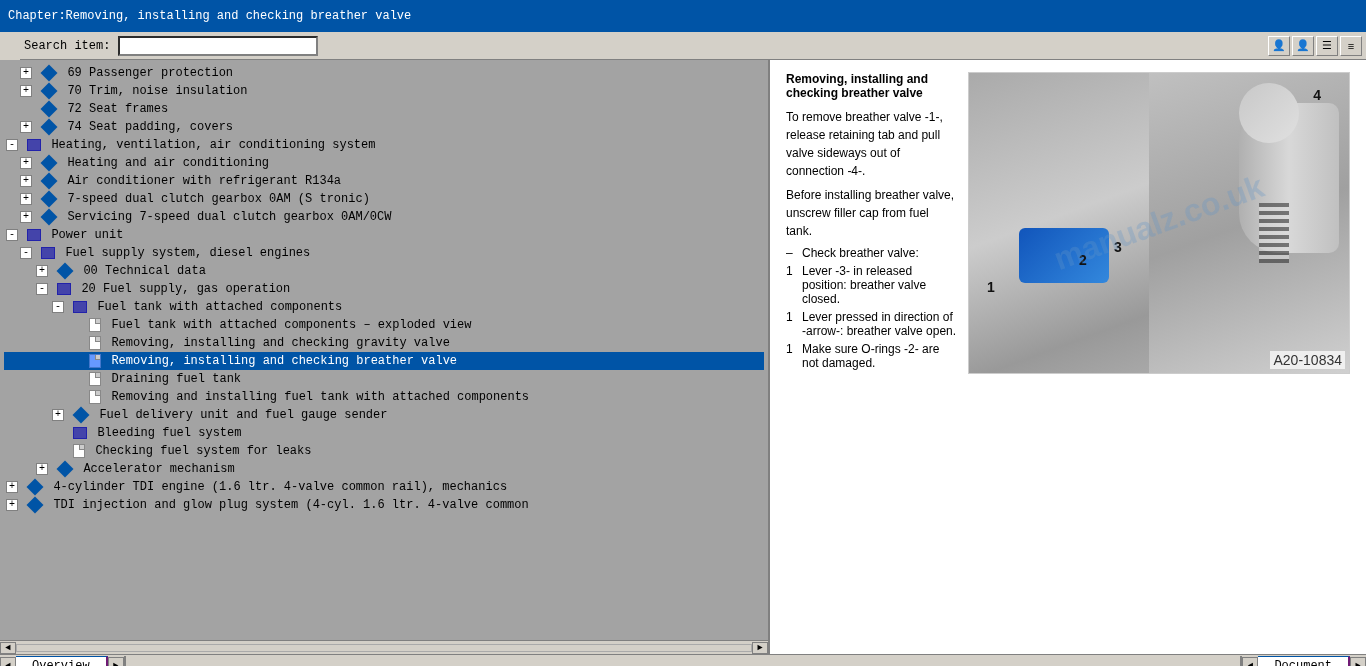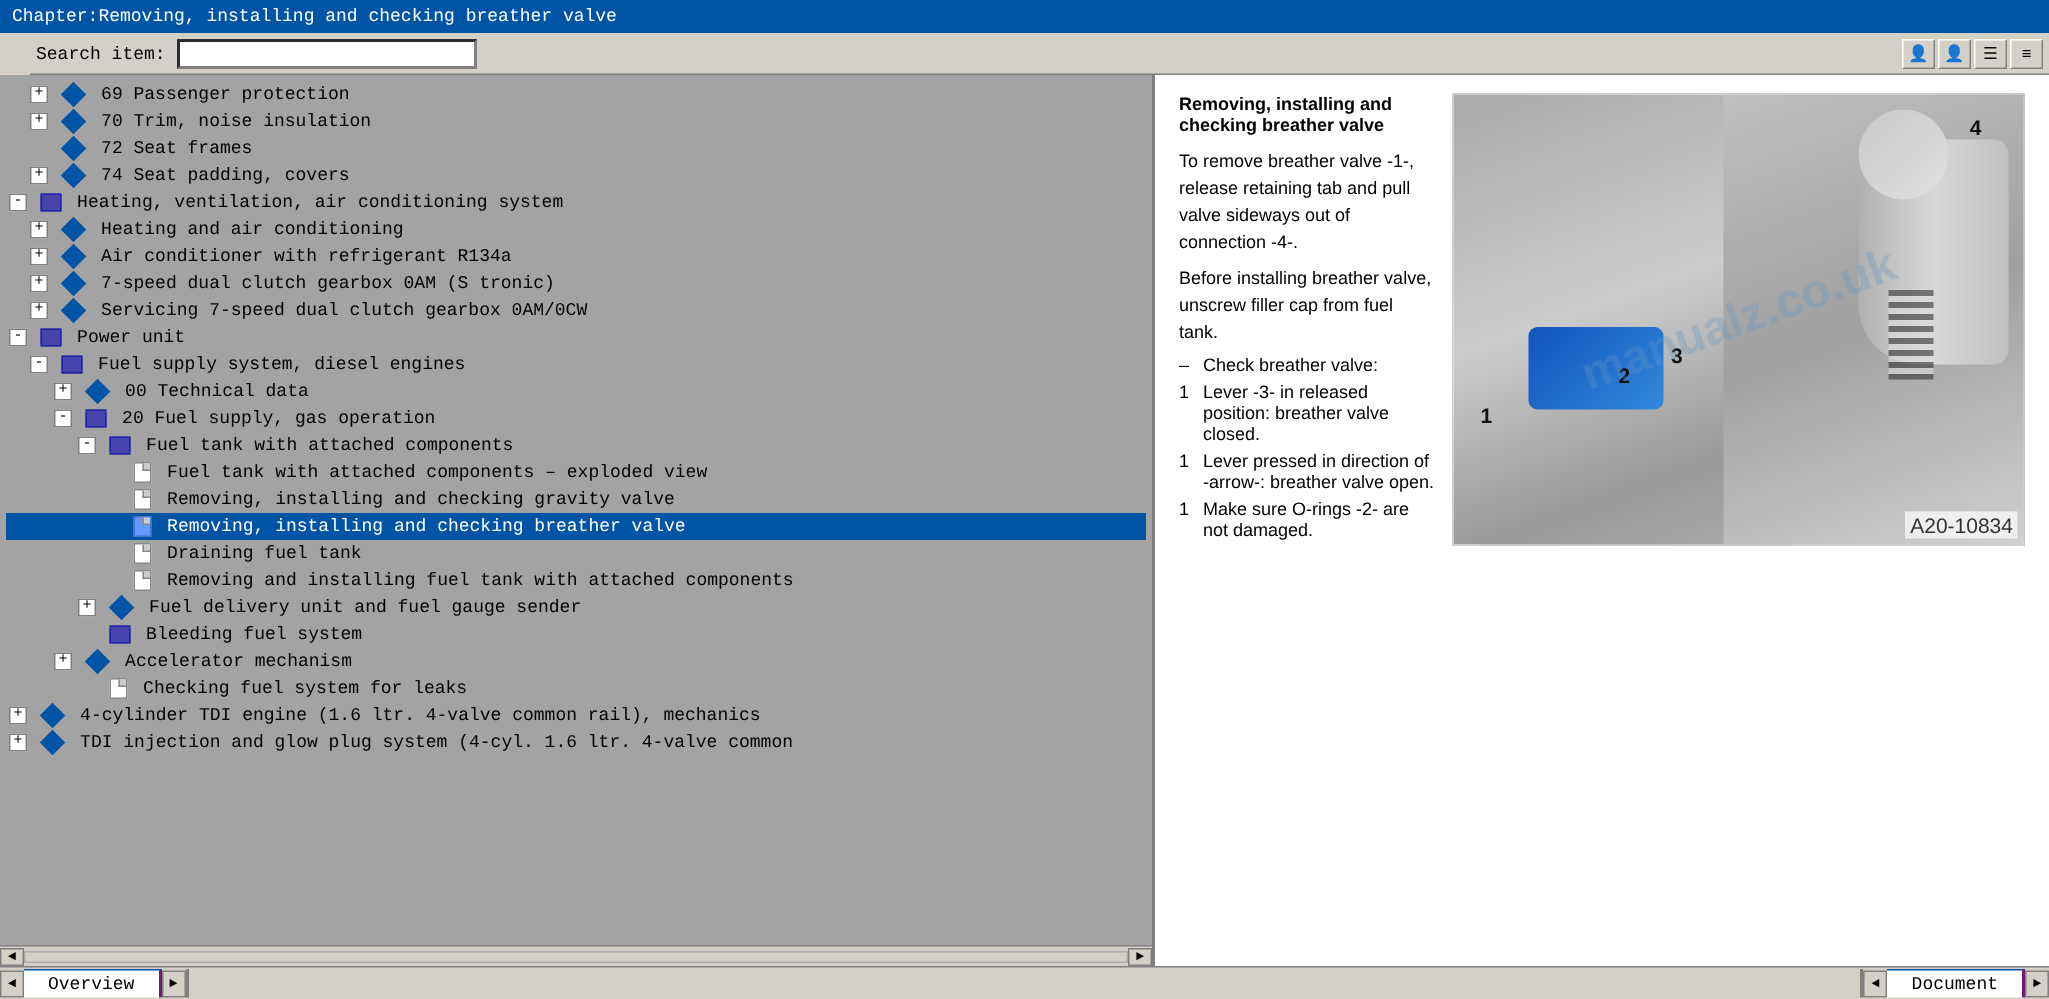--- a/index.html
+++ b/index.html
@@ -7,21 +7,21 @@
 
     
     .title-bar {
       background: #0054a6;
       color: white;
       padding: 3px 8px;
       font-size: 12px;
       display: flex;
       align-items: center;
       justify-content: space-between;
-      height: 22px;
+      height: 32px;
     }
 
     
     .toolbar {
       background: #d4d0c8;
       border-bottom: 1px solid #808080;
       padding: 2px 4px;
       display: flex;
       align-items: center;
       gap: 8px;
@@ -368,29 +368,29 @@
       <div class="tree-item tree-indent-3">
         <span class="expand-icon">+</span>
         <span class="diamond-icon"></span>
         <span>Fuel delivery unit and fuel gauge sender</span>
       </div>
       <div class="tree-item tree-indent-3">
         <span style="display:inline-block;width:14px;"></span>
         <span class="book-icon"></span>
         <span>Bleeding fuel system</span>
       </div>
-      <div class="tree-item tree-indent-2">
-        <span class="expand-icon">+</span>
-        <span class="diamond-icon"></span>
-        <span>Accelerator mechanism</span>
-      </div>
       <div class="tree-item tree-indent-3">
         <span style="display:inline-block;width:14px;"></span>
         <span class="doc-icon"></span>
         <span>Checking fuel system for leaks</span>
+      </div>
+      <div class="tree-item tree-indent-2">
+        <span class="expand-icon">+</span>
+        <span class="diamond-icon"></span>
+        <span>Accelerator mechanism</span>
       </div>
 
       <div class="tree-item">
         <span class="expand-icon">+</span>
         <span class="diamond-icon"></span>
         <span>4-cylinder TDI engine (1.6 ltr. 4-valve common rail), mechanics</span>
       </div>
       <div class="tree-item">
         <span class="expand-icon">+</span>
         <span class="diamond-icon"></span>

